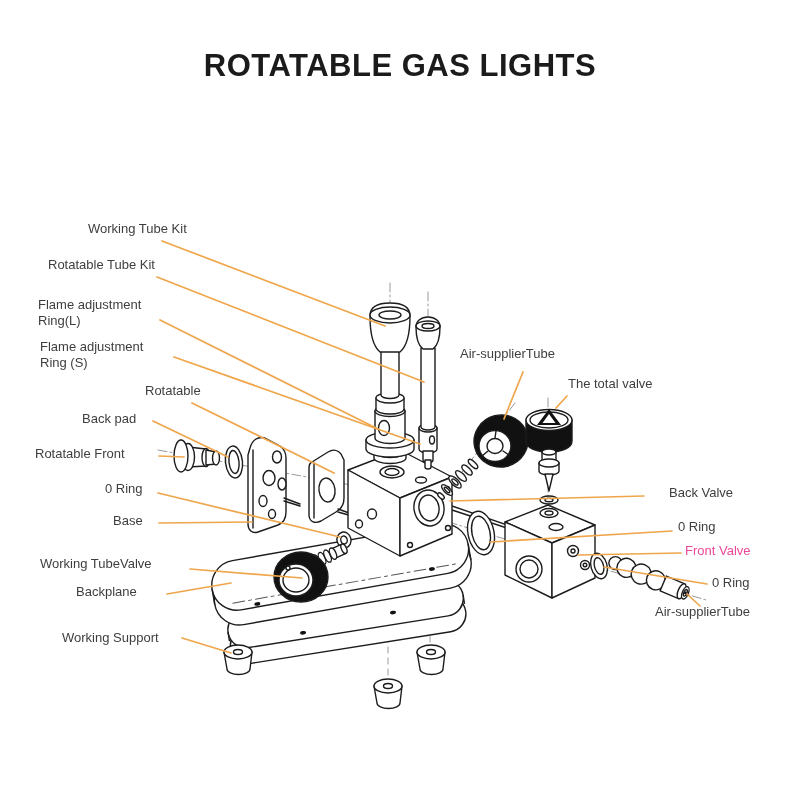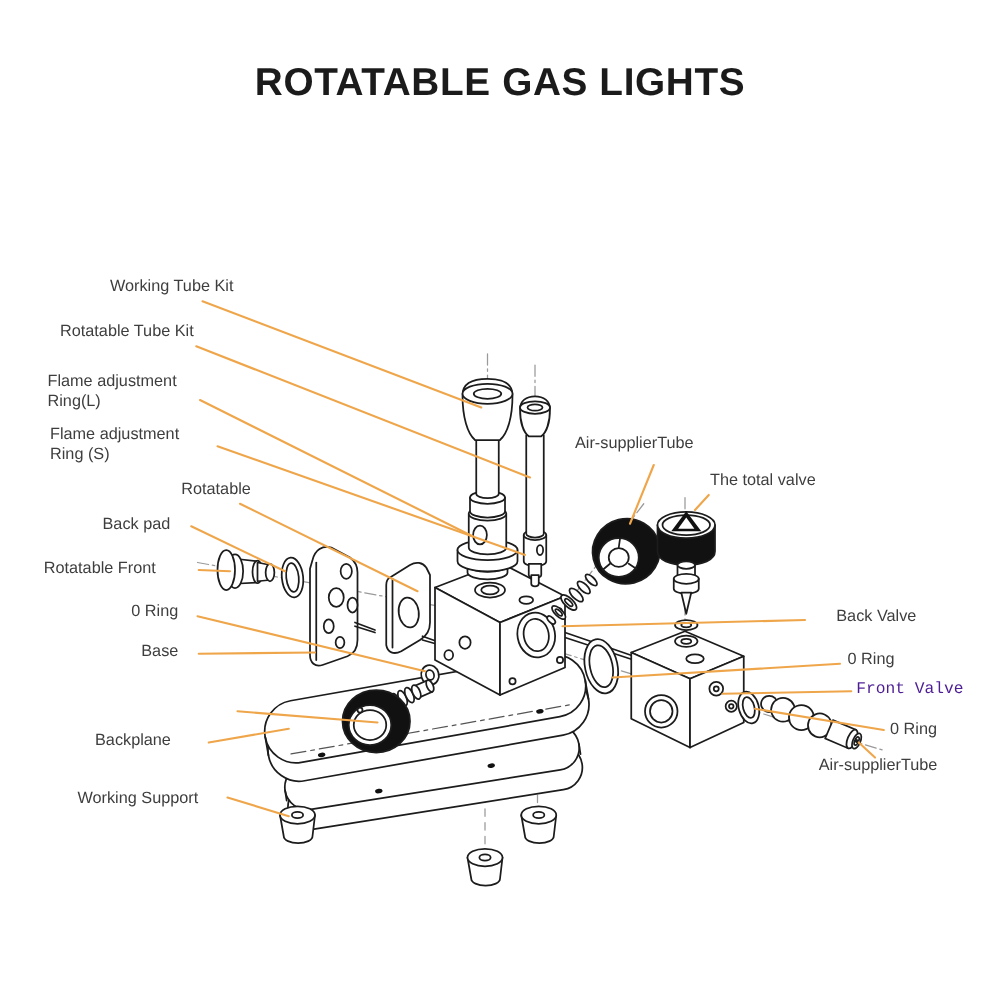--- a/index.html
+++ b/index.html
@@ -269,24 +269,25 @@
       <div class="part-label" style="left: 48px; top: 257px; color: rgb(62, 62, 62);">Rotatable Tube Kit</div>
       <div class="part-label" style="left: 38px; top: 297px; color: rgb(62, 62, 62);">Flame adjustment
 Ring(L)</div>
       <div class="part-label" style="left: 40px; top: 339px; color: rgb(62, 62, 62);">Flame adjustment
 Ring (S)</div>
       <div class="part-label" style="left: 145px; top: 383px; color: rgb(62, 62, 62);">Rotatable</div>
       <div class="part-label" style="left: 82px; top: 411px; color: rgb(62, 62, 62);">Back pad</div>
       <div class="part-label" style="left: 35px; top: 446px; color: rgb(62, 62, 62);">Rotatable Front</div>
       <div class="part-label" style="left: 105px; top: 481px; color: rgb(62, 62, 62);">0 Ring</div>
       <div class="part-label" style="left: 113px; top: 513px; color: rgb(62, 62, 62);">Base</div>
+      <div class="part-label" style="left: 40px; top: 556px; color: rgb(62, 62, 62);">Working TubeValve</div>
       <div class="part-label" style="left: 76px; top: 584px; color: rgb(62, 62, 62); text-align: right;">Backplane</div>
       <div class="part-label" style="left: 62px; top: 630px; color: rgb(62, 62, 62);">Working Support</div>
       <div class="part-label" style="left: 460px; top: 346px; color: rgb(62, 62, 62);">Air-supplierTube</div>
       <div class="part-label" style="left: 540px; top: 376px; color: rgb(62, 62, 62); margin-left: 28px;">The total valve</div>
       <div class="part-label" style="left: 650px; top: 485px; color: rgb(62, 62, 62); margin-left: 19px;">Back Valve</div>
       <div class="part-label" style="left: 678px; top: 519px; color: rgb(62, 62, 62);">0 Ring</div>
-      <div class="part-label" style="left: 685px; top: 543px; color: #4c1d95; font-family: Liberation Mono, monospace;">Front Valve</div>
+      <div class="part-label" style="left: 685px; top: 543px; color: #ec4899;">Front Valve</div>
       <div class="part-label" style="left: 712px; top: 575px; color: rgb(62, 62, 62);">0 Ring</div>
       <div class="part-label" style="left: 655px; top: 604px; color: rgb(62, 62, 62);">Air-supplierTube</div>
     </div>
 
 </div>
 
 </body></html>

